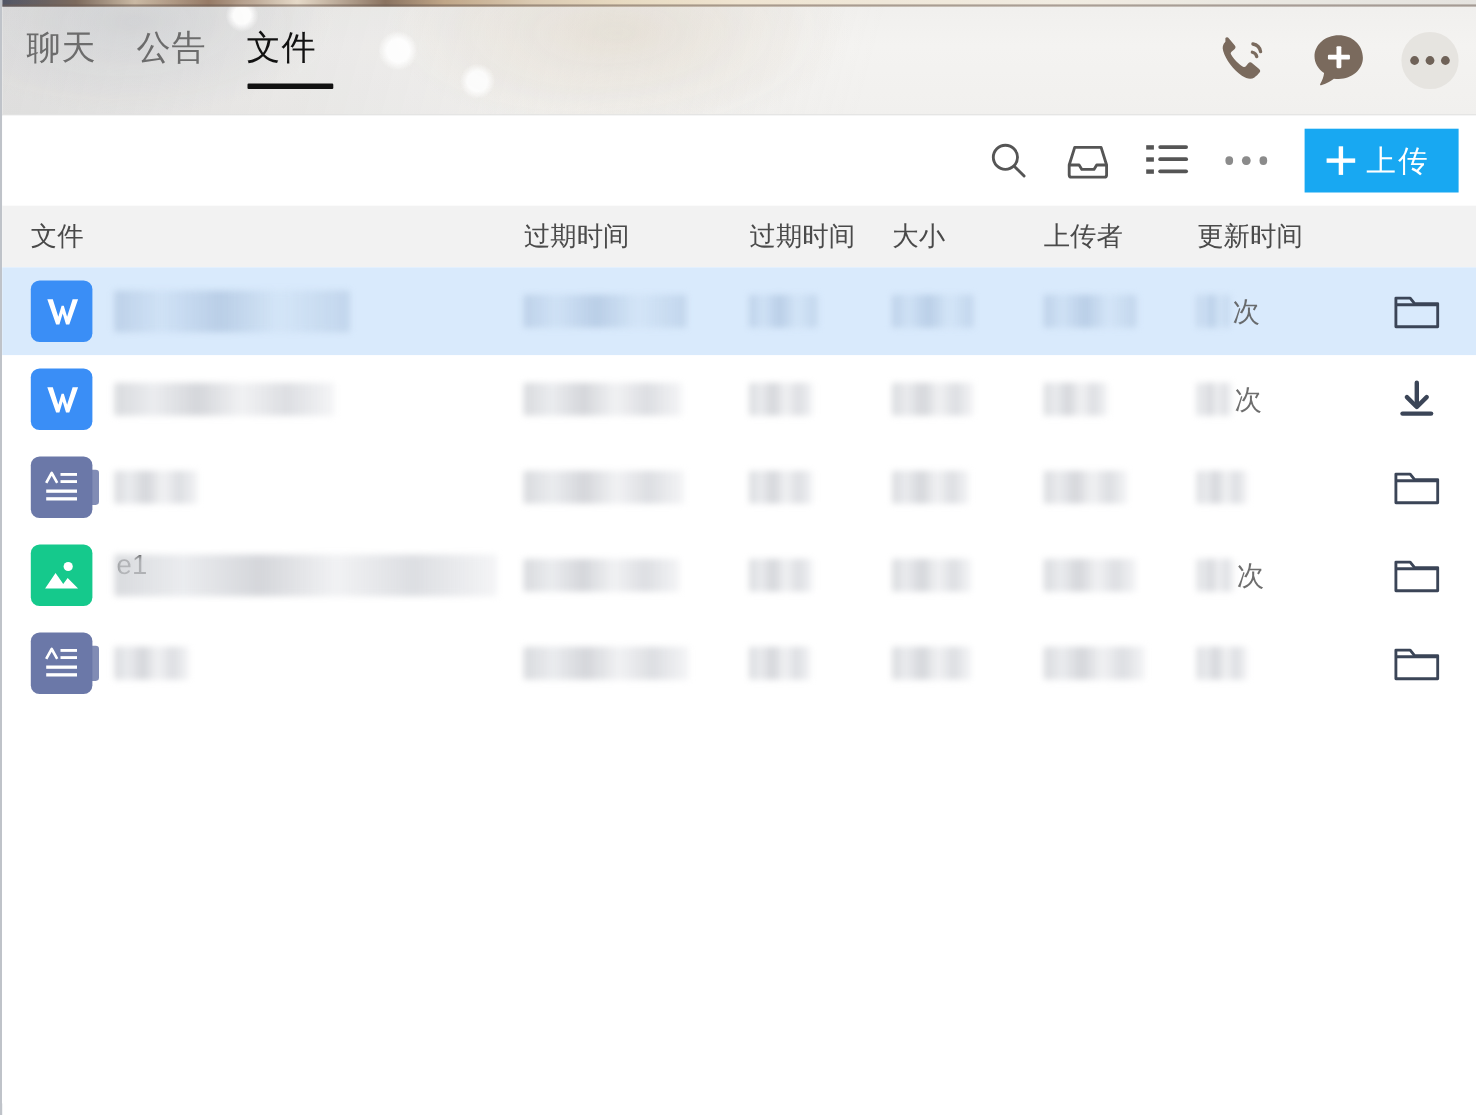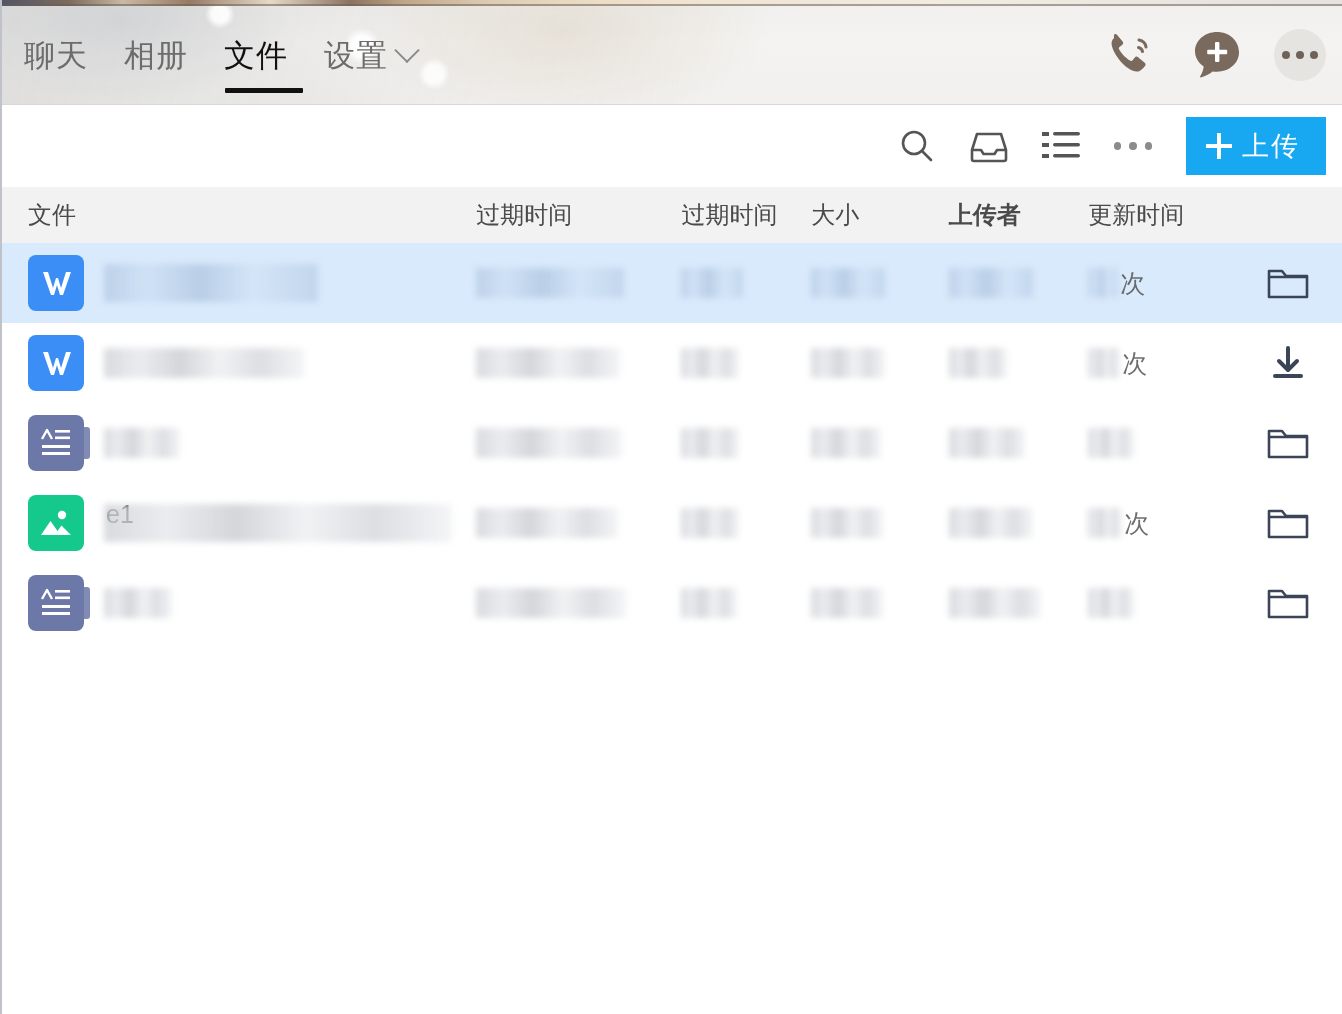--- a/index.html
+++ b/index.html
@@ -58,21 +58,21 @@
   .header-topstrip::after {
     content: "";
     position: absolute;
     left: 0; right: 0; bottom: 0;
     height: 2px;
     background: rgba(90,70,60,.55);
   }
 
   .tabs {
     position: absolute;
-    left: 0; top: 12px;
+    left: 0; top: 0;
     display: flex;
     align-items: center;
     height: 88px;
   }
   .tab {
     position: relative;
     padding: 0 0 0 0;
     margin-right: 36px;
     font-size: 31px;
     color: #6c6c6c;
@@ -200,21 +200,21 @@
     height: 56px;
     background: #f2f2f2;
     color: #4a4a4a;
     font-size: 24px;
   }
   .thead .th { white-space: nowrap; }
   .c-file     { width: 482px; padding-left: 26px; box-sizing: border-box; }
   .c-updated  { width: 172px; }
   .c-expire   { width: 132px; margin-left: 36px; }
   .c-size     { width: 140px; }
-  .c-uploader { width: 142px; font-weight: bold; }
+  .c-uploader { width: 142px; }
   .c-count    { width: 148px; }
   .c-action   { width: 110px; display: flex; justify-content: center; }
 
   .row {
     display: flex;
     align-items: center;
     height: 80px;
     background: #ffffff;
     position: relative;
   }
@@ -280,29 +280,25 @@
 
   <div class="header">
     <div class="header-photo"></div>
     <div class="header-topstrip"></div>
 
     <div class="tabs">
       <div class="tab">
         <span>聊天</span>
       </div>
       <div class="tab">
-        <span>相册</span>
+        <span>公告</span>
       </div>
       <div class="tab active">
         <span>文件</span>
         <span class="tab-underline"></span>
-      </div>
-      <div class="tab">
-        <span>设置</span>
-        <span class="chev"></span>
       </div>
     </div>
 
     <div class="header-actions">
       <div class="h-icon">
         <svg width="58" height="58" viewBox="0 0 58 58">
           <path d="M14 12c-2.4 2.4-3 5-2 8.4 2.2 7.6 9 17.2 17 22.4 4.6 3 8.4 3.6 11.4 1.6 1.6-1 3.4-2.8 4.6-4.4 1-1.4.8-2.4-.6-3.6l-6-5c-1.4-1.2-2.6-1-3.8.4l-1.8 2.2c-.8 1-1.6 1.2-2.8.6-3.6-1.8-8.6-6.8-10.8-11-.6-1.2-.4-2 .6-2.8l2.2-1.8c1.4-1.2 1.6-2.4.4-3.8l-5-6c-1.2-1.4-2.2-1.6-3.4-.6-.2.2-.2.2 0 0z" fill="#7a6a5d"></path>
           <path d="M39 14c3.6.6 6.4 3.4 7 7" fill="none" stroke="#7a6a5d" stroke-width="3" stroke-linecap="round"></path>
           <path d="M38.5 21.5c2 .4 3.6 2 4 4" fill="none" stroke="#7a6a5d" stroke-width="3" stroke-linecap="round"></path>
         </svg>

